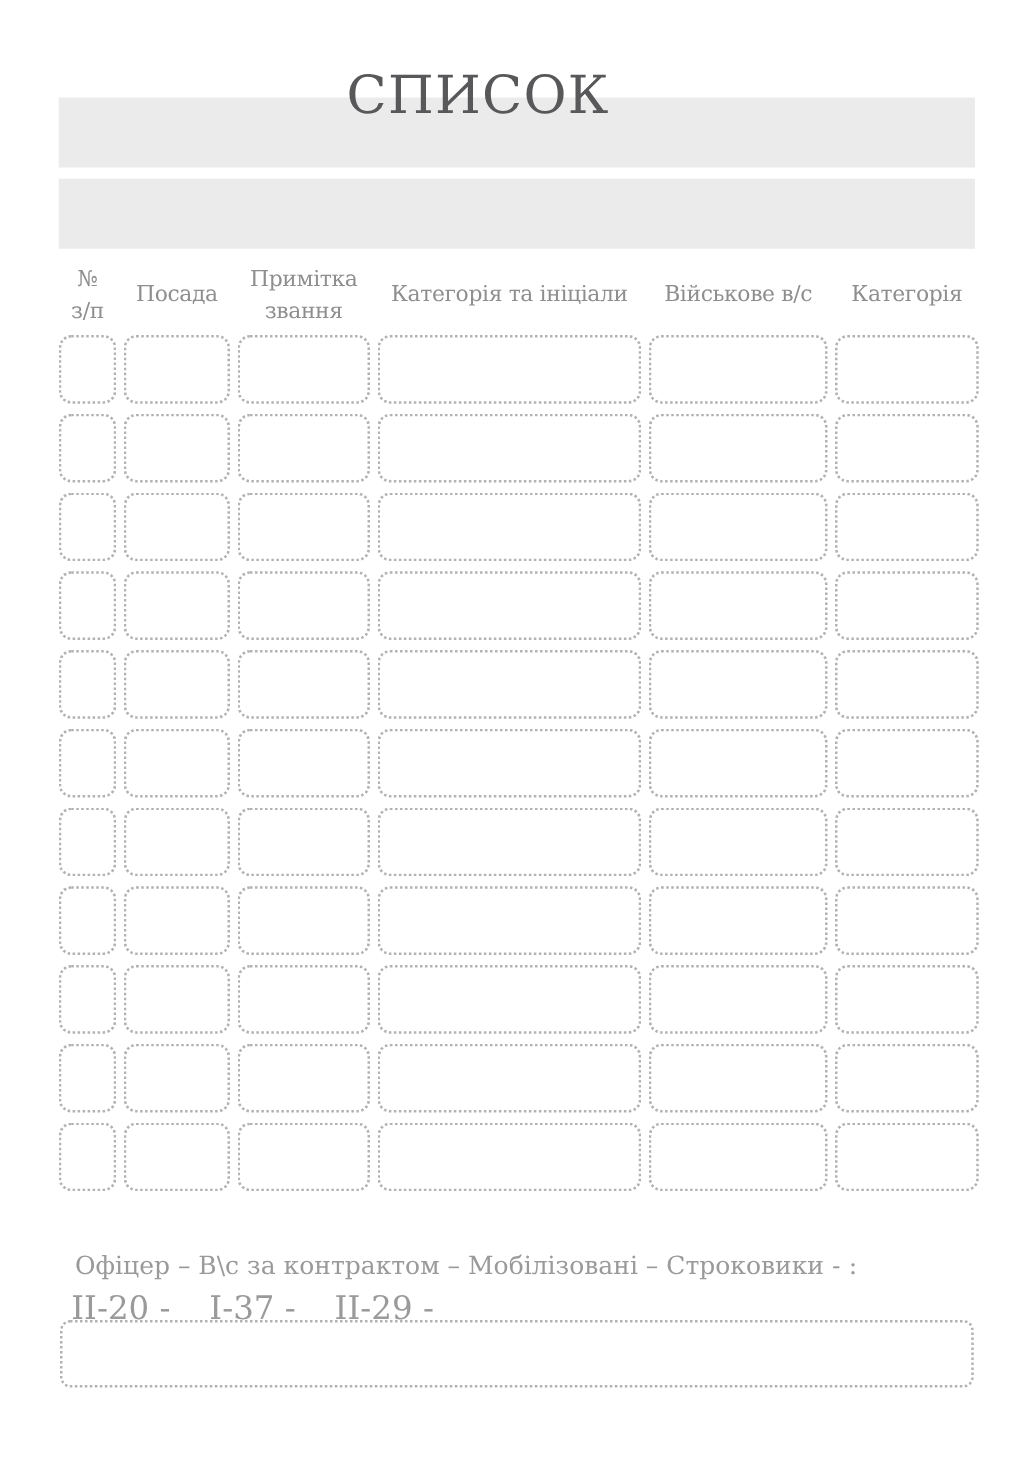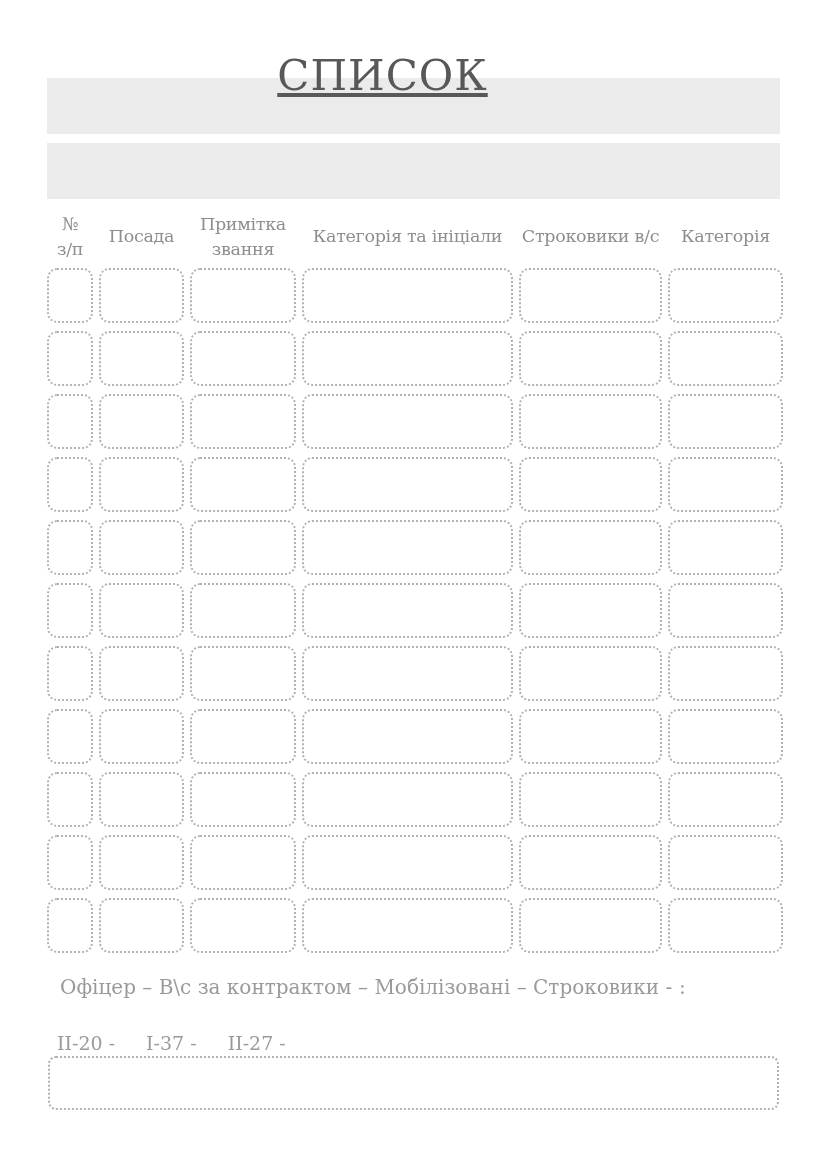--- a/index.html
+++ b/index.html
@@ -26,21 +26,20 @@
     left: 0;
     width: 765px;
     margin: 0;
     text-align: center;
     font-size: 42px;
     font-weight: 400;
     letter-spacing: 1px;
     color: #58585a;
     z-index: 2;
     line-height: 1.1;
-    text-decoration: underline;
   }
   .thead {
     position: absolute;
     left: 47px;
     top: 208px;
     width: 736px;
     height: 58px;
     display: grid;
     grid-template-columns: 46px 85px 106px 211px 143px 115px;
     column-gap: 6px;
@@ -68,36 +67,36 @@
   }
   .cell {
     height: 51px;
     border: 2px dotted #b2b2b2;
     border-radius: 10px;
     background: #ffffff;
   }
   .summary {
     position: absolute;
     left: 47px;
-    top: 975px;
+    top: 1000px;
     width: 736px;
     color: #9a9a9a;
     font-size: 20px;
     padding-left: 0;
   }
   .summary .stext { margin-left: 13px; }
   .summary .colon { position: absolute; left: 632px; top: 0; }
   .periods {
     position: absolute;
     left: 47px;
     top: 1032px;
     display: flex;
     gap: 31px;
     color: #9a9a9a;
-    font-size: 19px;
+    font-size: 26px;
     padding-left: 10px;
   }
   .bigbox {
     position: absolute;
     left: 48px;
     top: 1056px;
     width: 727px;
     height: 50px;
     border: 2px dotted #b2b2b2;
     border-radius: 8px;
@@ -113,21 +112,21 @@
   <h1 class="title">СПИСОК</h1>
   <div class="band band2"></div>
 
   <div class="thead">
     <div class="hcell">№
 з/п</div>
     <div class="hcell">Посада</div>
     <div class="hcell">Примітка
 звання</div>
     <div class="hcell">Категорія та ініціали</div>
-    <div class="hcell">Строковики в/с</div>
+    <div class="hcell">Військове в/с</div>
     <div class="hcell">Категорія</div>
   </div>
 
   <div class="tbody" id="table-body">
     <div class="trow">
       <div class="cell"></div>
       <div class="cell"></div>
       <div class="cell"></div>
       <div class="cell"></div>
       <div class="cell"></div>
@@ -226,18 +225,18 @@
   </div>
 
   <div class="summary">
     <span class="stext">Офіцер – В\с за контрактом – Мобілізовані – Строковики -</span>
     <span class="colon">:</span>
   </div>
 
   <div class="periods">
     <span>II-20 -</span>
     <span>I-37 -</span>
-    <span>II-27 -</span>
+    <span>II-29 -</span>
   </div>
 
   <div class="bigbox"></div>
 
 </div>
 
 </body></html>

